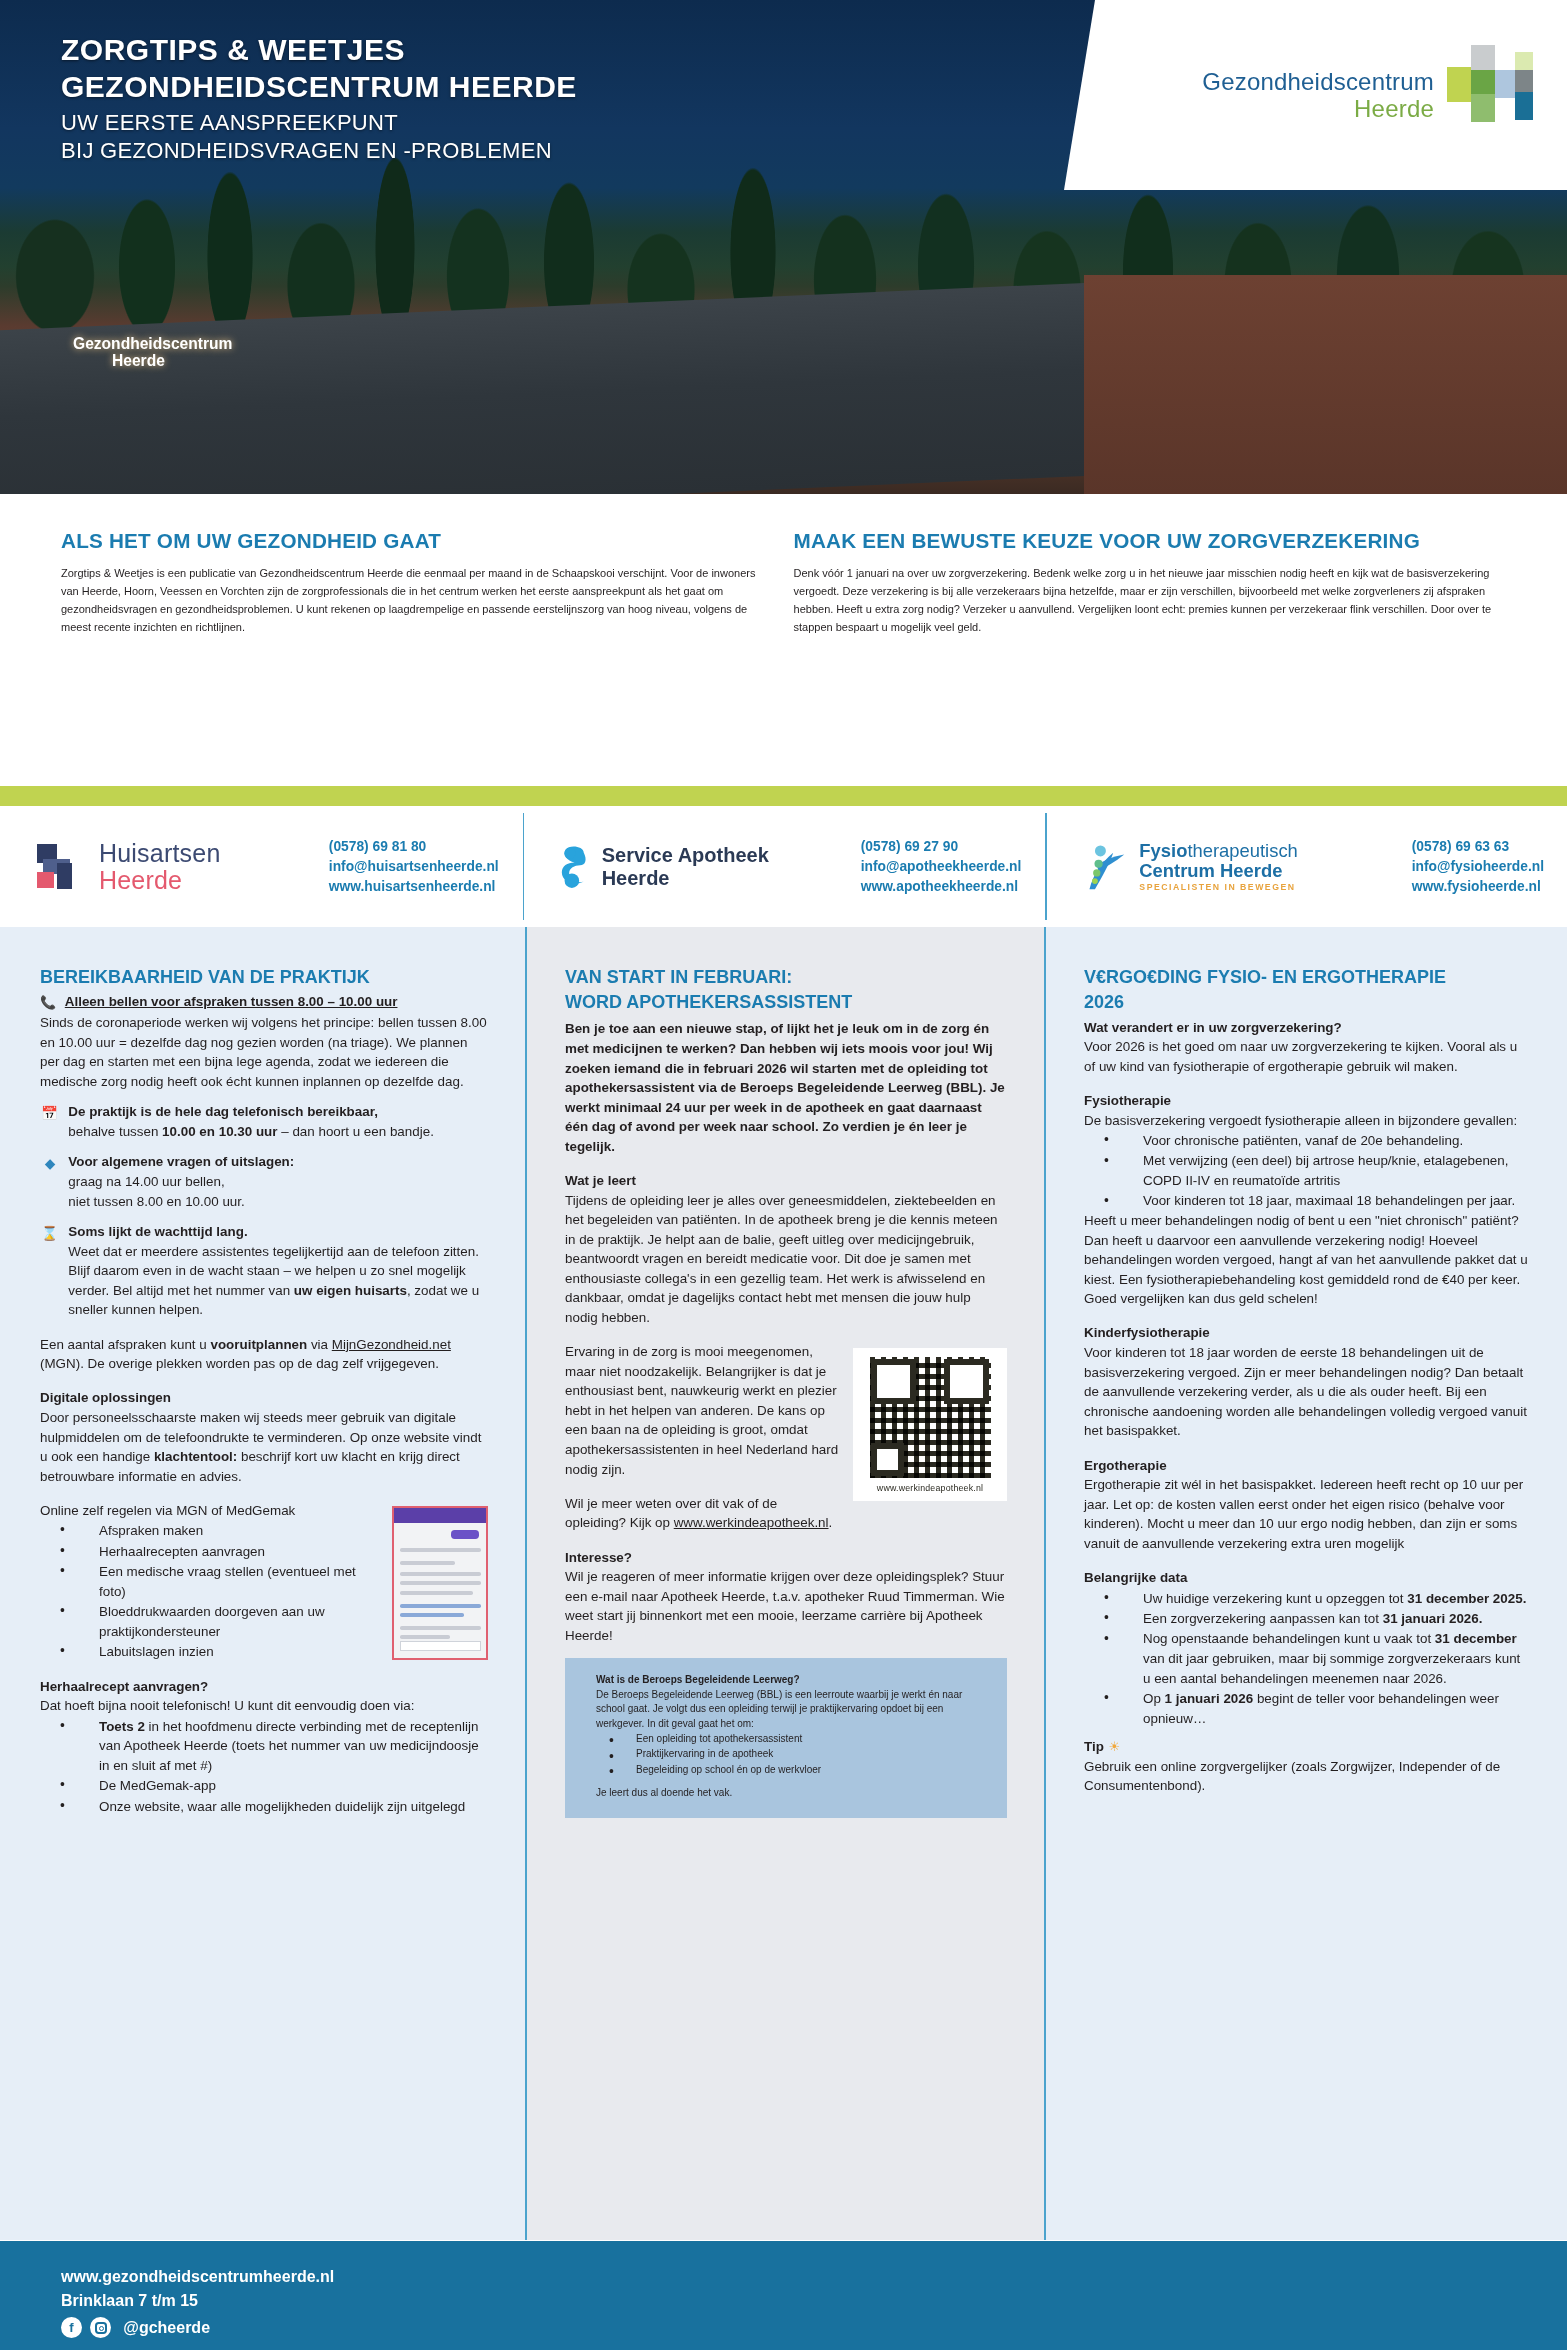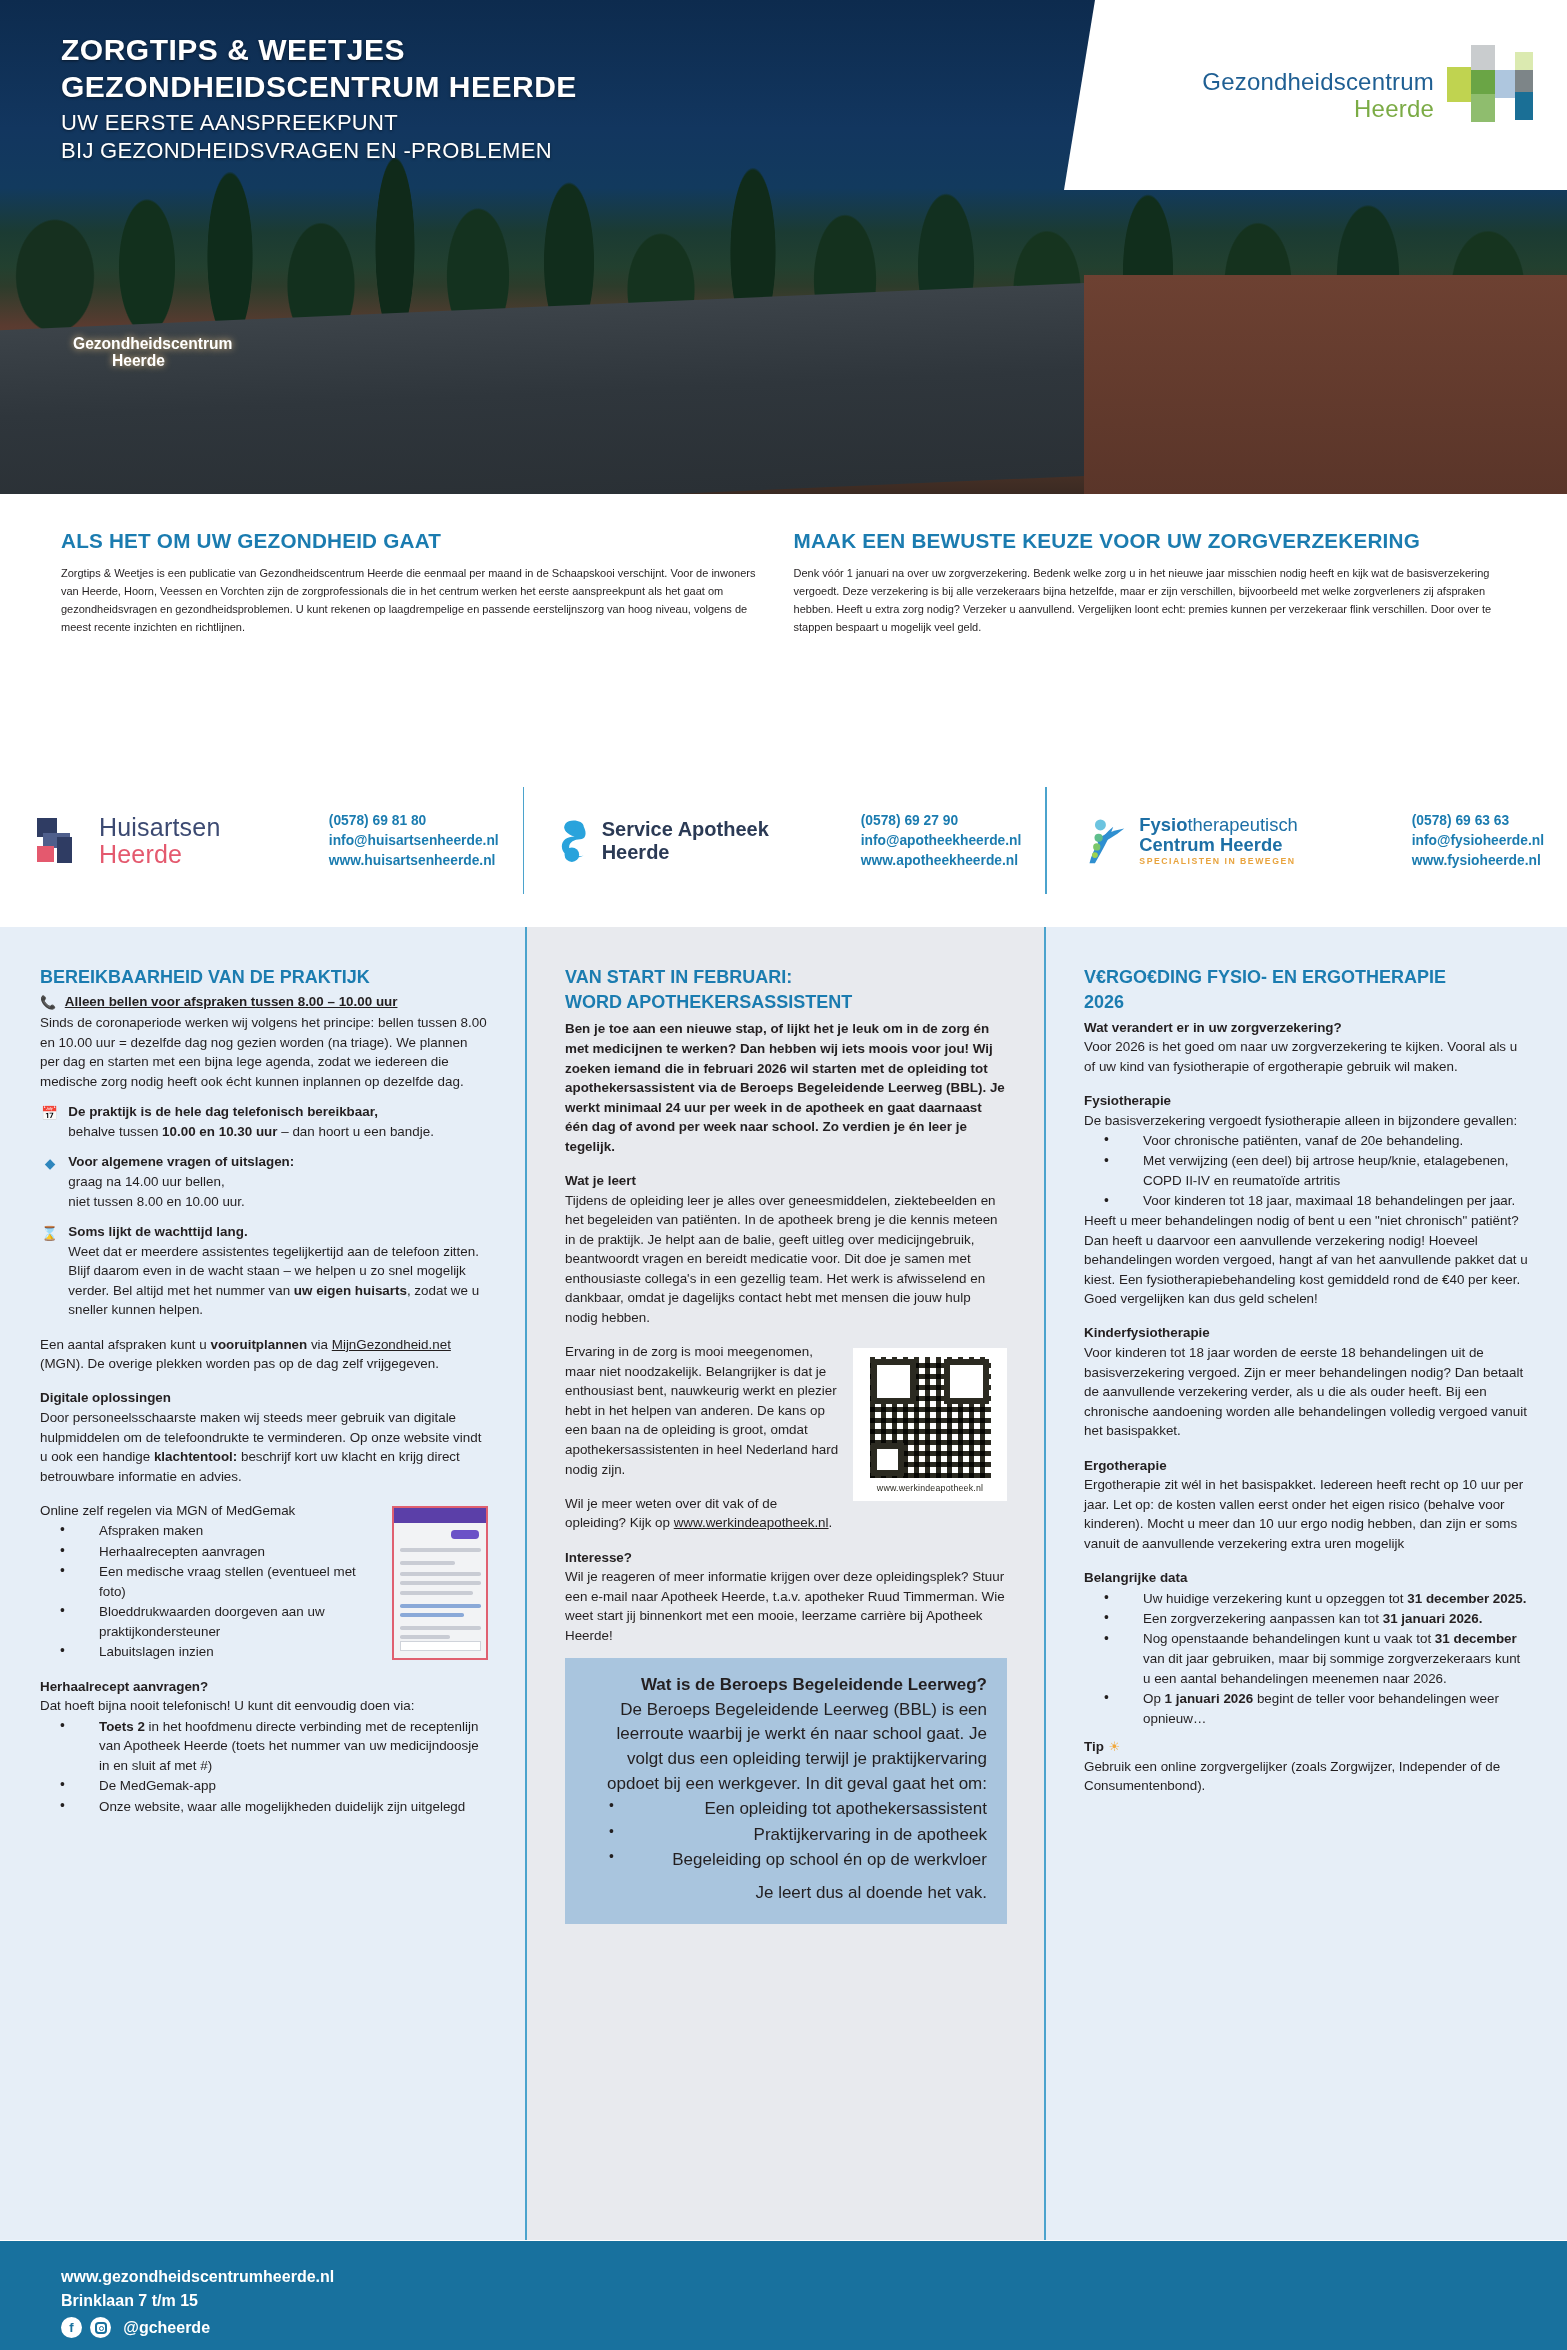--- a/index.html
+++ b/index.html
@@ -121,21 +121,21 @@
   .intro-body { font-size: 11px; line-height: 1.63; color: #231f20; }
 
   
   .green-rule {
     position: absolute; left: 0; top: 786px; width: 1568px; height: 20px;
     background: #c0d350;
   }
 
   
   .partners {
-    position: absolute; left: 0; top: 780px; width: 1568px; height: 121px;
+    position: absolute; left: 0; top: 806px; width: 1568px; height: 121px;
     display: flex; background: #fff;
   }
   .partner {
     flex: 1; display: flex; align-items: center; justify-content: space-between;
     padding: 14.7px 24px 14.7px 37px; position: relative;
   }
   .partner + .partner::before {
     content: ""; position: absolute; left: 0; top: 7.3px; bottom: 7.3px;
     width: 1.8px; background: #4ba3cd;
   }
@@ -228,21 +228,21 @@
     content: ""; position: absolute; width: 33px; height: 33px;
     border: 6.4px solid #2b2a21; background: #fff;
   }
   .qr::before { left: 1.8px; top: 1.8px; }
   .qr::after { right: 1.8px; top: 1.8px; }
   .qr i { left: 1.8px; bottom: 1.8px; display: block; }
   .qr-cap { font-size: 8.8px; color: #2b2a21; margin-top: 4.6px; letter-spacing: 0.2px; }
 
   .bbl-box {
     background: #a9c5de; margin-top: 13px; padding: 14.7px 20px 18.4px 31px;
-    font-size: 17px; line-height: 1.45; text-align: right;
+    font-size: 10px; line-height: 1.45;
   }
   .bbl-box ul.dots li { padding-left: 40px; }
   .bbl-box ul.dots li::before { left: 13px; }
 
   
   .footer {
     position: absolute; left: 0; top: 2241px; width: 1568px; height: 110px;
     background: #18719e; color: #fff;
   }
   .footer .fwrap { padding: 24px 0 0 61px; }

